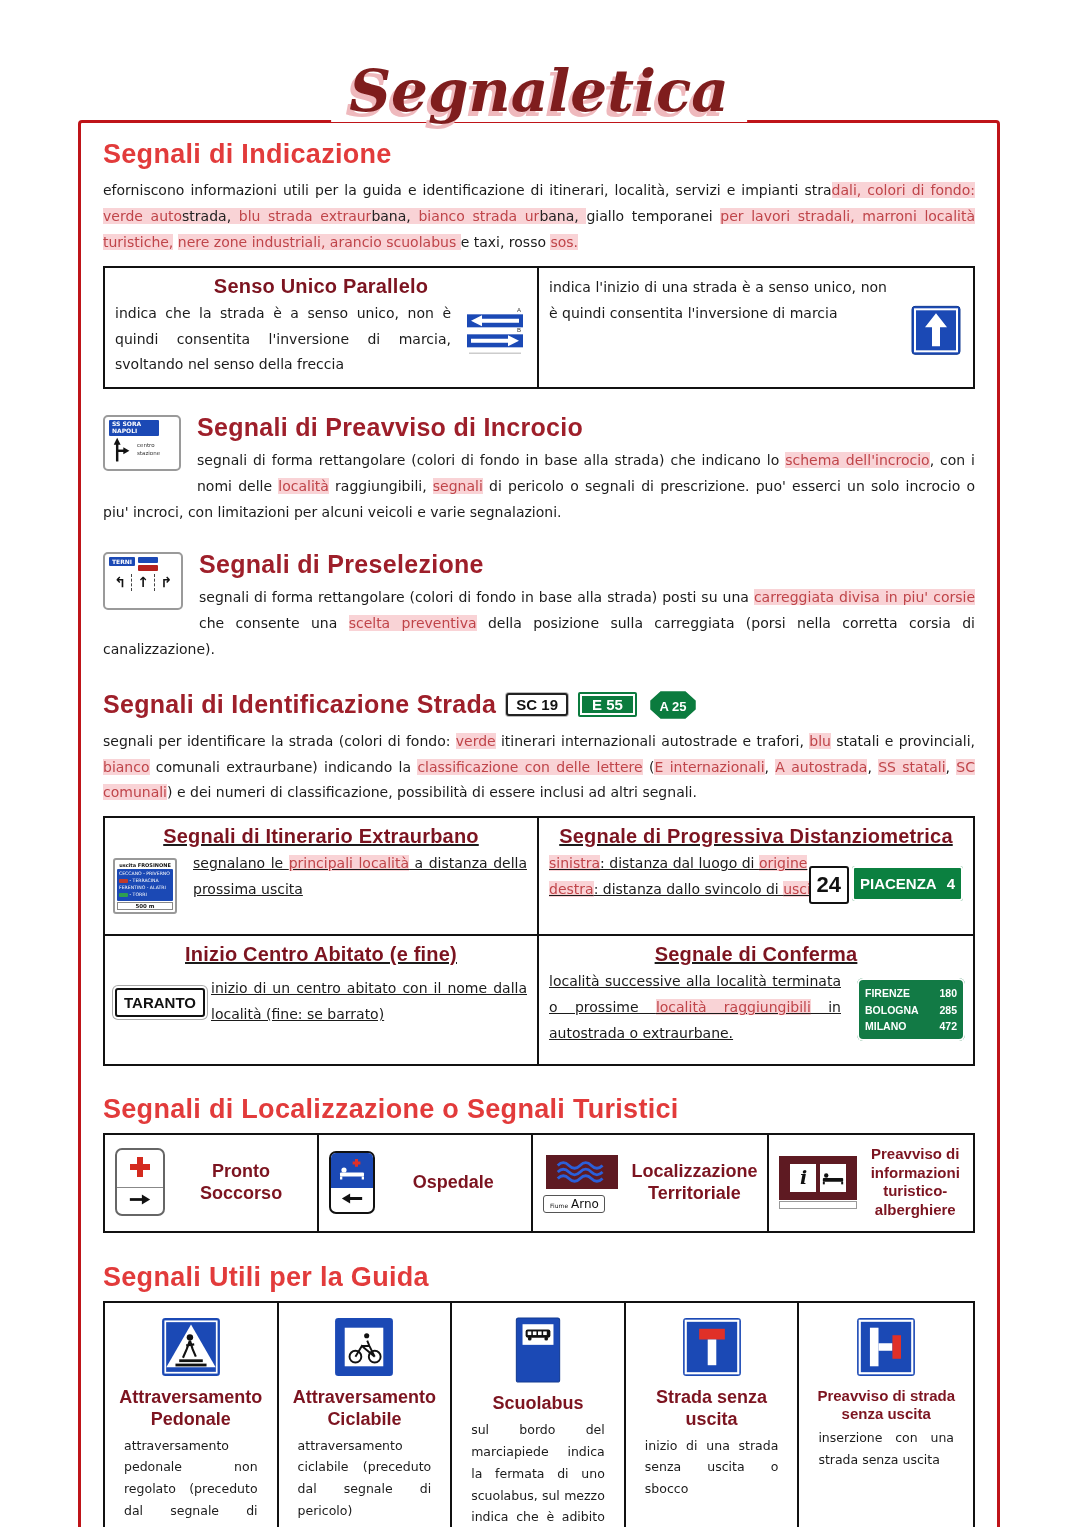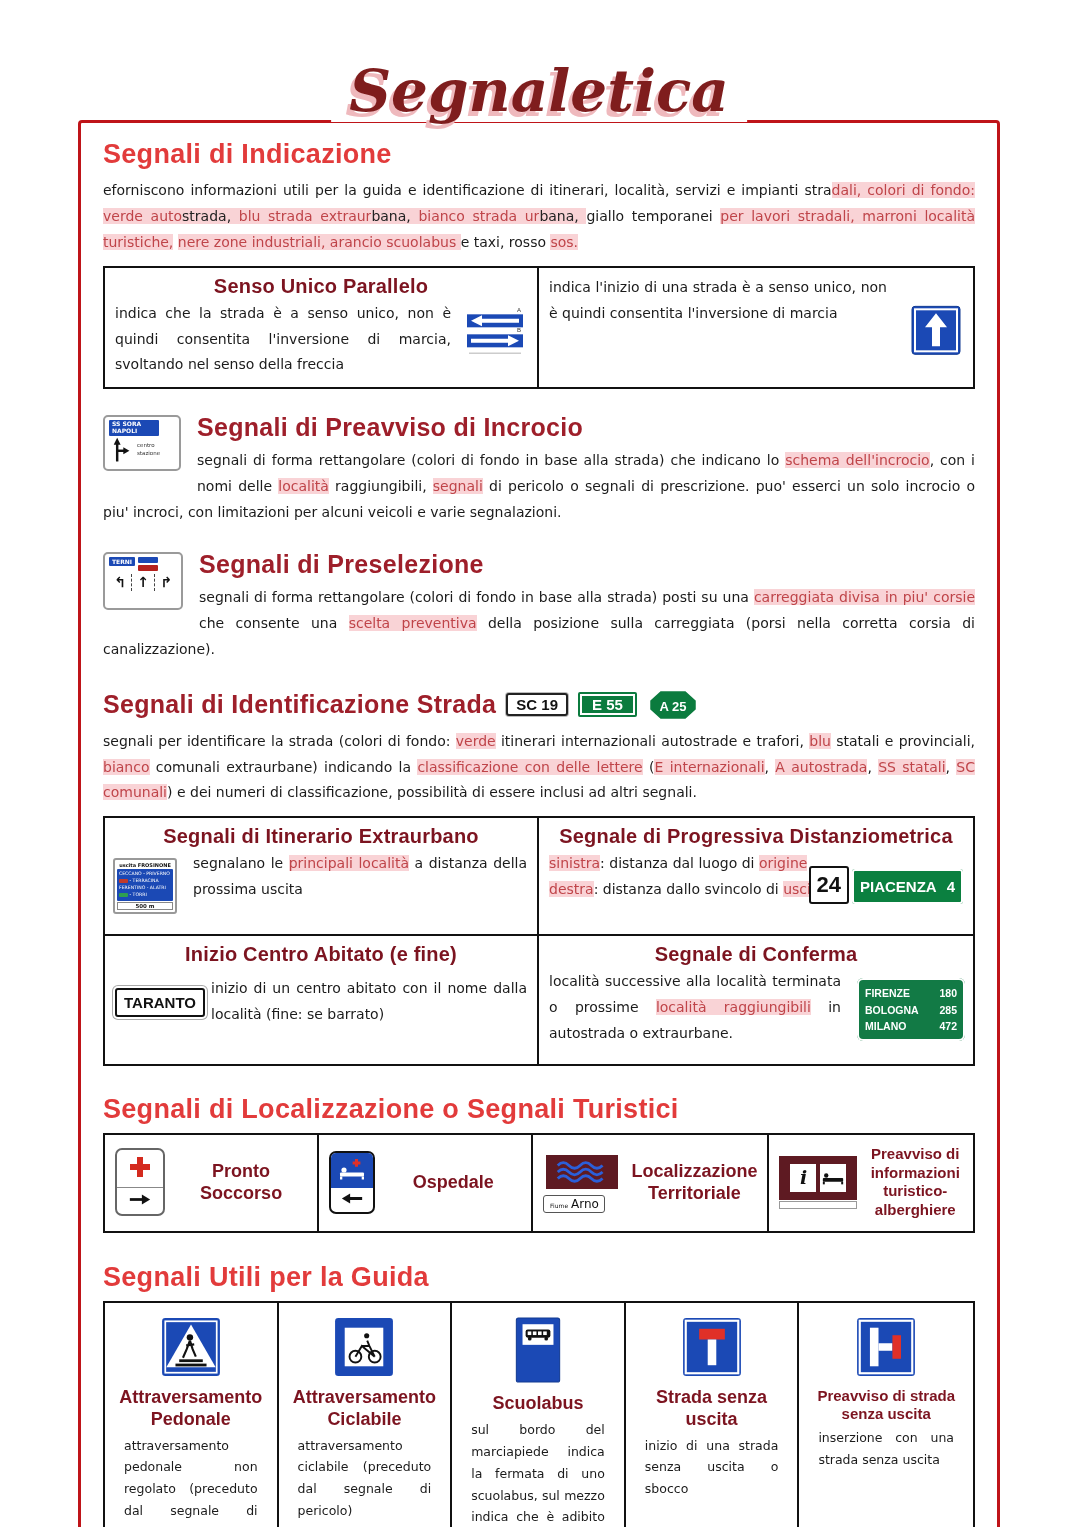--- a/index.html
+++ b/index.html
@@ -67,35 +67,35 @@
   .pre-chip.red{background:#b5211d;}
   .pre-right{font-size:5.5px;color:#555;line-height:1.3;}
   .pre-arrows{display:flex;margin-top:3px;}
   .pre-arrows span{flex:1;text-align:center;font-size:14px;font-weight:bold;color:#111;line-height:1.2;}
   .pre-arrows span.mid{border-left:1.5px dashed #444;border-right:1.5px dashed #444;}
 
   .badge-row{display:flex;align-items:center;gap:10px;margin-bottom:6px;}
   .badge-sc{background:#fff;border:2px solid #222;border-radius:3px;color:#111;font-weight:bold;font-family:"Liberation Sans",sans-serif;font-size:15px;padding:1px 8px;box-shadow:0 0 0 1px #bbb;}
   .badge-e{background:#0b7b3e;border:2px solid #0b7b3e;box-shadow:inset 0 0 0 2px #fff;color:#fff;font-weight:bold;font-family:"Liberation Sans",sans-serif;font-size:15px;padding:2px 12px;border-radius:2px;}
 
-  .grid2{grid-template-columns:1fr 1fr;}
+  .grid2{grid-template-columns:1fr 1fr;text-decoration:underline;}
   .grid2 .cell{border-right:2.5px solid #111;border-bottom:2.5px solid #111;}
   .grid2 .cell:nth-child(2n){border-right:none;}
   .grid2 .cell:nth-child(3),.grid2 .cell:nth-child(4){border-bottom:none;}
 
   .sign-frosinone{position:absolute;left:8px;top:40px;width:64px;background:#fff;border:2px solid #999;border-radius:3px;padding:2px;box-sizing:border-box;text-align:center;}
   .fro-top{font-size:5px;font-weight:bold;color:#111;}
   .fro-blue{background:#1b49b5;color:#fff;font-size:4.6px;line-height:1.5;text-align:left;padding:2px 2px;margin-top:1px;border-radius:1px;}
   .fro-row{white-space:nowrap;overflow:hidden;}
   .chip{display:inline-block;width:9px;height:4px;vertical-align:middle;border-radius:1px;}
   .chip.red{background:#c03a2c;}
   .chip.green{background:#2e9e4f;}
   .fro-bot{border:1px solid #888;font-size:5.5px;font-weight:bold;margin-top:1px;}
 
-  .sign-dist{position:absolute;right:10px;top:48px;display:flex;align-items:flex-end;gap:3px;}
+  .sign-dist{position:absolute;right:10px;top:48px;display:flex;align-items:flex-start;gap:3px;}
   .dist-24{background:#fff;border:2.5px solid #111;border-radius:3px;font-family:"Liberation Sans",sans-serif;font-weight:bold;font-size:22px;padding:4px 6px;color:#111;}
   .dist-green{background:#0b8040;border-radius:3px;box-shadow:inset 0 0 0 2px #fff;color:#fff;font-family:"Liberation Sans",sans-serif;font-weight:bold;font-size:15px;padding:9px 8px;display:flex;gap:10px;}
 
   .sign-taranto{position:absolute;left:10px;top:52px;background:#fff;border:2px solid #111;border-radius:3px;box-shadow:0 0 0 2px #fff,0 0 0 3px #aaa;font-family:"Liberation Sans",sans-serif;font-weight:bold;font-size:15px;color:#111;padding:4px 7px;}
 
   .sign-conferma{position:absolute;right:8px;top:42px;width:108px;background:#127a45;border-radius:6px;box-shadow:inset 0 0 0 2px #fff;padding:7px 8px;box-sizing:border-box;}
   .conf-row{display:flex;justify-content:space-between;color:#fff;font-family:"Liberation Sans",sans-serif;font-weight:bold;font-size:10.5px;line-height:1.55;}
 
   
   .t-loc{grid-template-columns:220fr 220fr 235fr 209fr;}

